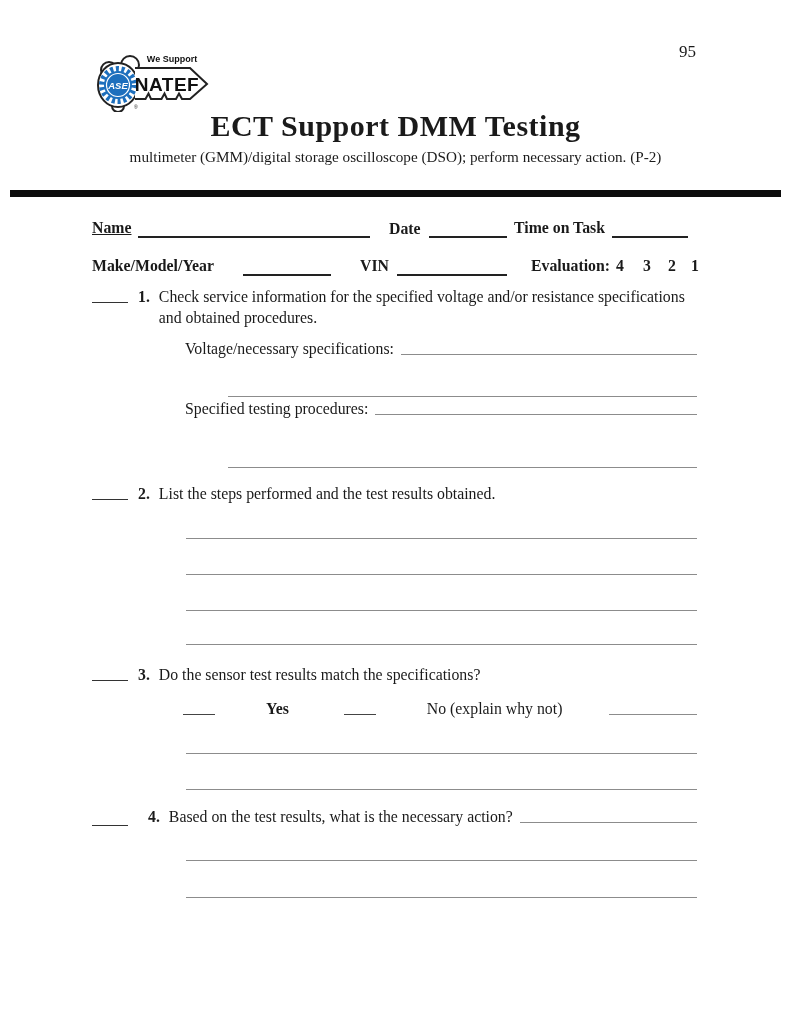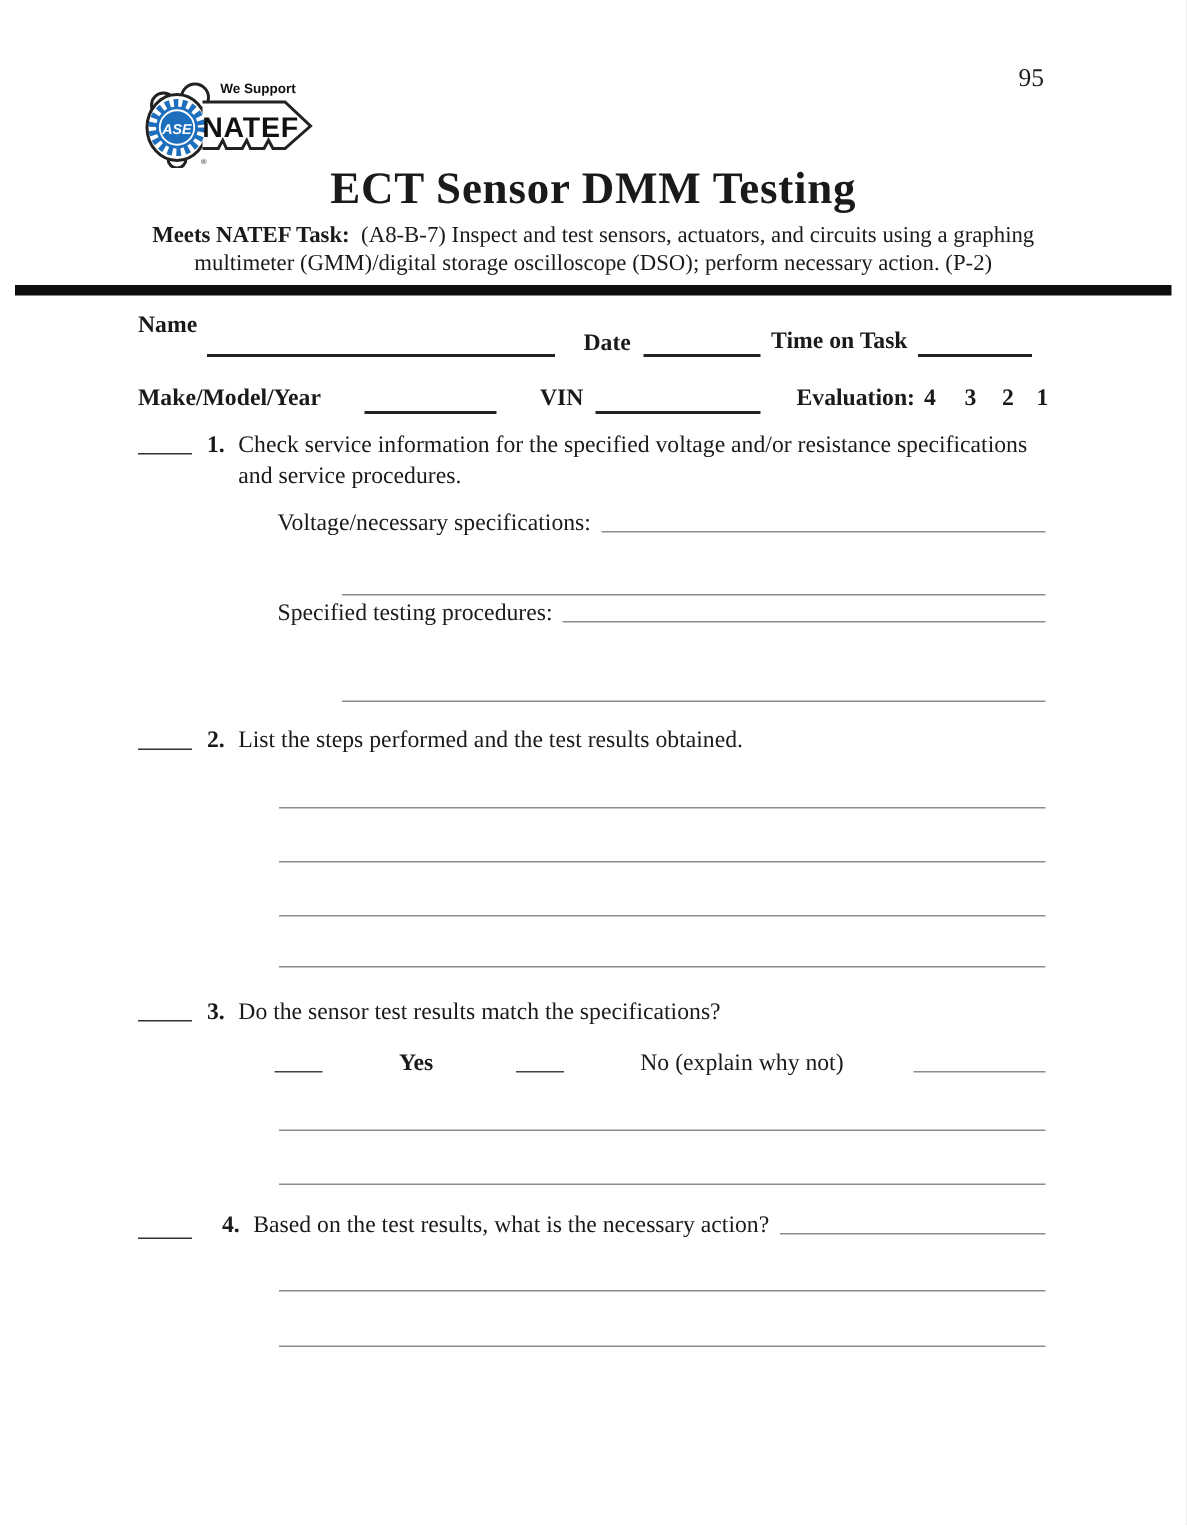--- a/index.html
+++ b/index.html
@@ -53,30 +53,29 @@
       </g>
       <text x="41" y="69" font-family="Liberation Sans, sans-serif" font-size="5" fill="#222">®</text>
 
       <text x="79" y="22" text-anchor="middle" font-family="Liberation Sans, sans-serif" font-size="9" font-weight="bold" fill="#111">We Support</text>
       <text x="74" y="51" text-anchor="middle" font-family="Liberation Sans, sans-serif" font-size="19" font-weight="bold" letter-spacing="0.5" fill="#111">NATEF</text>
     </svg>
   </div>
 
   <div class="abs page-num" style="left:679px;top:42px;">95</div>
 
-  <div class="abs title">ECT Sensor DMM Testing</div>
+  <div class="abs title">ECT Support DMM Testing</div>
 
   <div class="abs subtitle">
-    <div><b>Meets NATEF Task:</b>&nbsp; <span>(A8-B-7) Inspect and test sensors, actuators, and circuits using a graphing</span></div>
     <div>multimeter (GMM)/digital storage oscilloscope (DSO); perform necessary action.  (P-2)</div>
   </div>
 
   <div class="abs thick-rule"></div>
 
-  <div class="abs lbl" style="left:92px;top:208px;">Name</div>
+  <div class="abs lbl" style="left:92px;top:219px;text-decoration:underline;">Name</div>
   <div class="abs blank-black" style="left:138px;top:236px;width:232px;"></div>
   <div class="abs lbl" style="left:389px;top:220px;">Date</div>
   <div class="abs blank-black" style="left:429px;top:236px;width:78px;"></div>
   <div class="abs lbl" style="left:514px;top:219px;">Time on Task</div>
   <div class="abs blank-black" style="left:612px;top:236px;width:76px;"></div>
 
   <div class="abs lbl" style="left:92px;top:257px;">Make/Model/Year</div>
   <div class="abs blank-black" style="left:243px;top:274px;width:88px;"></div>
   <div class="abs lbl" style="left:360px;top:257px;">VIN</div>
   <div class="abs blank-black" style="left:397px;top:274px;width:110px;"></div>
@@ -84,21 +83,21 @@
   <div class="abs eval-num" style="left:616px;top:257px;">4</div>
   <div class="abs eval-num" style="left:643px;top:257px;">3</div>
   <div class="abs eval-num" style="left:668px;top:257px;">2</div>
   <div class="abs eval-num" style="left:691px;top:257px;">1</div>
 
   <div class="abs item-row" style="left:92px;top:286px;width:614px;">
     <div class="checkline"></div>
     <div class="item-num">1.</div>
     <div class="item-text">
       <div>Check service information for the specified voltage and/or resistance specifications</div>
-      <div>and service procedures.</div>
+      <div>and obtained procedures.</div>
     </div>
   </div>
 
   <div class="abs fill-row" style="left:185px;top:340px;width:512px;">
     <span class="plain">Voltage/necessary specifications:</span>
     <span style="width:7px;flex:none;"></span>
     <div class="fill-line"></div>
   </div>
   <div class="abs line-gray" style="left:228px;top:396px;width:469px;"></div>
 

